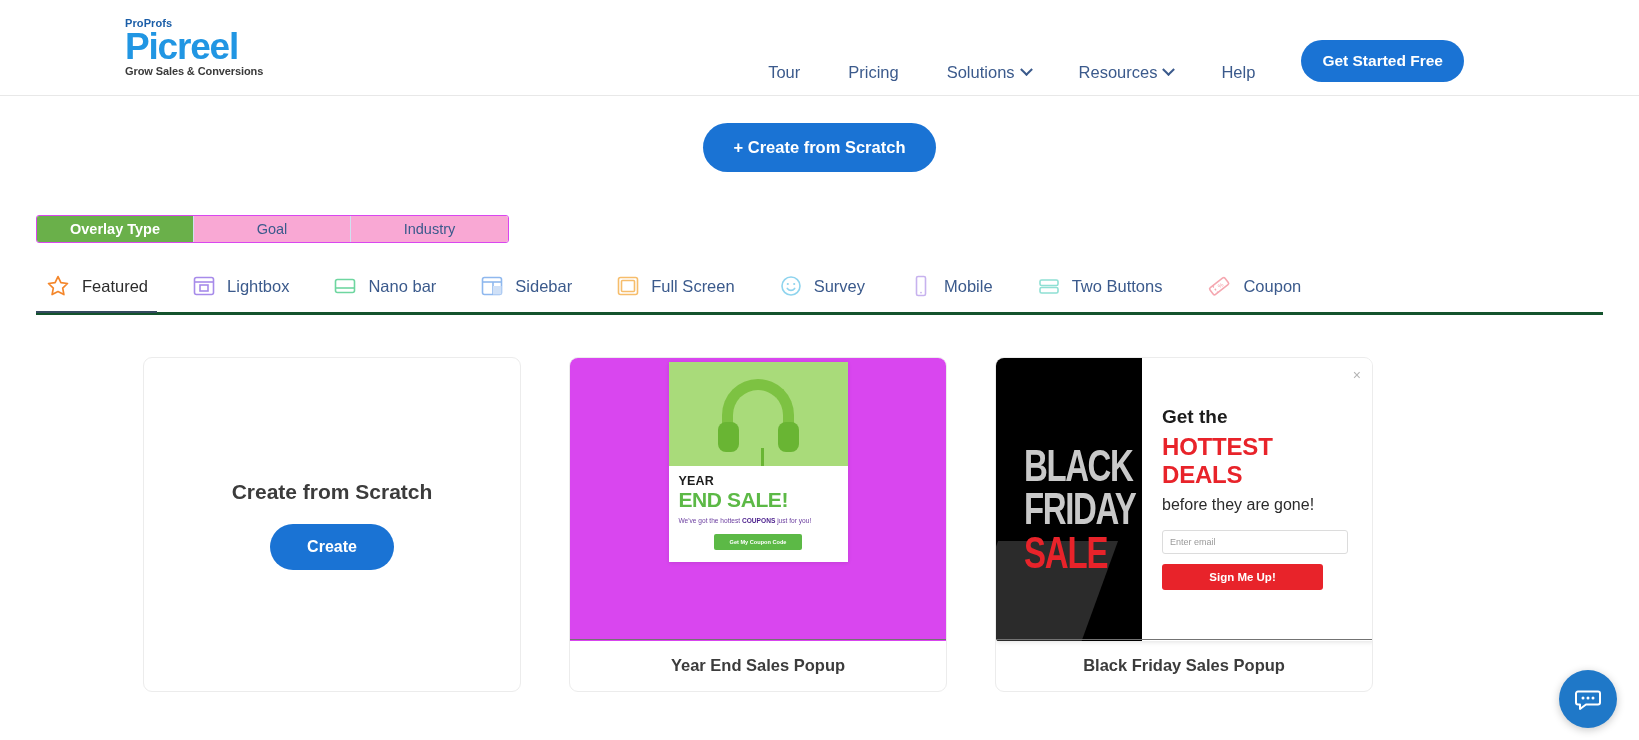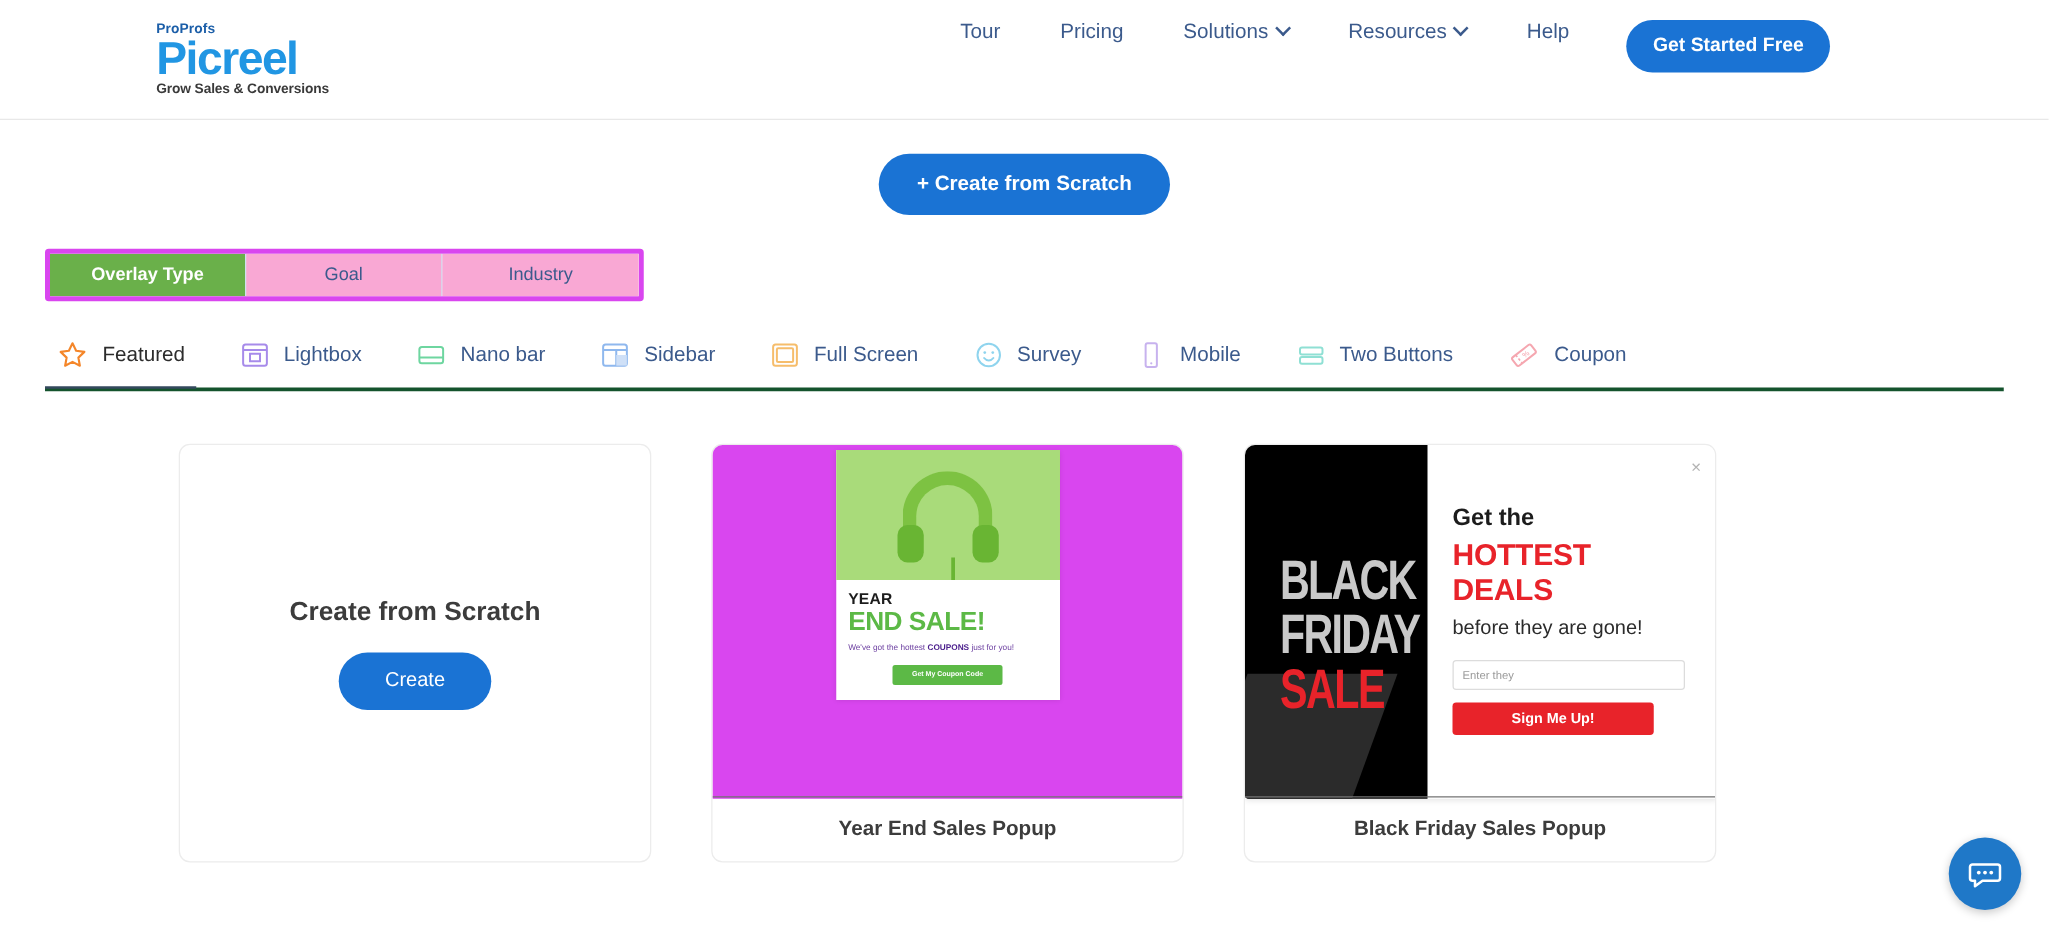--- a/index.html
+++ b/index.html
@@ -29,22 +29,22 @@
   .logo-main {
     font-size: 37px; font-weight: bold; color: #2196e3;
     letter-spacing: -1.2px; display: block; line-height: .92;
   }
   .logo-tag {
     font-size: 11px; font-weight: bold; color: #3a3a3a;
     letter-spacing: -.1px; display: block; margin-top: 2px;
   }
 
   .nav {
-    position: absolute; right: 175px; top: 16px;
-    display: flex; align-items: flex-start; gap: 0;
+    position: absolute; right: 175px; top: 40px;
+    display: flex; align-items: flex-end; gap: 0;
   }
   .nav-item {
     font-size: 16.5px; color: #3b5a8c; font-weight: 500;
     padding: 0 24px; display: flex; align-items: center; gap: 7px;
     cursor: pointer; white-space: nowrap;
   }
   .caret {
     width: 9px; height: 9px; border-right: 2px solid #3b5a8c;
     border-bottom: 2px solid #3b5a8c; transform: rotate(45deg) translate(-2px,-2px);
   }
@@ -56,26 +56,26 @@
 
   
   .scratch-wrap { text-align: center; margin-top: 27px; }
   .scratch-btn {
     background: #1a73d4; color: #fff; font-size: 16.5px; font-weight: 600;
     border: none; border-radius: 26px; padding: 15px 31px; cursor: pointer;
   }
 
   
   .segmented {
-    margin: 27px 0 0 36px;
+    margin: 43px 0 0 36px;
     display: inline-flex;
-    border: 4px solid #d946ef;
+    border: 1px solid #d946ef;
     border-radius: 3px;
     overflow: hidden;
-    height: 42px;
+    height: 28px;
   }
   .seg {
     width: 157px; display: flex; align-items: center; justify-content: center;
     font-size: 14.5px; color: #3b5a8c; cursor: pointer;
     border-right: 1px solid #cfe0f0; background: #f9a8d4;
   }
   .seg:last-child { border-right: none; }
   .seg.active { background: #6ab04a; color: #fff; font-weight: bold; }
 
   
@@ -107,21 +107,21 @@
     border: 1px solid #ececec; border-radius: 9px;
     background: #fff; position: relative; overflow: hidden;
   }
   .card.plain {
     display: flex; flex-direction: column;
     align-items: center; justify-content: center;
   }
   .card-title-center { font-size: 21px; font-weight: bold; color: #3c3c3c; }
   .create-btn {
     margin-top: 20px; background: #1a73d4; color: #fff;
-    font-size: 16px; font-weight: 400; border: none;
+    font-size: 16px; font-weight: 700; border: none;
     border-radius: 24px; padding: 14px 37px; cursor: pointer;
   }
 
   
   .preview { height: 283px; display: flex; align-items: flex-start; justify-content: center;
              padding-top: 4px; background: #d946ef; }
   .caption {
     position: absolute; left: 0; right: 0; bottom: 0; height: 52px;
     border-top: 1px solid #737373;
     display: flex; align-items: center; justify-content: center;
@@ -350,21 +350,21 @@
           <span class="bf-w1">BLACK</span>
           <span class="bf-w2">FRIDAY</span>
           <span class="bf-w3">SALE</span>
         </div>
       </div>
       <div class="bf-right">
         <div class="bf-close">×</div>
         <div class="bf-h1">Get the</div>
         <div class="bf-h2">HOTTEST DEALS</div>
         <div class="bf-h3">before they are gone!</div>
-        <div class="bf-input">Enter they</div>
+        <div class="bf-input">Enter email</div>
         <button class="bf-signup">Sign Me Up!</button>
       </div>
     </div>
     <div class="caption">Black Friday Sales Popup</div>
   </div>
 </div>
 
 
 <div class="chat">
   <svg width="30" height="30" viewBox="0 0 30 30">

